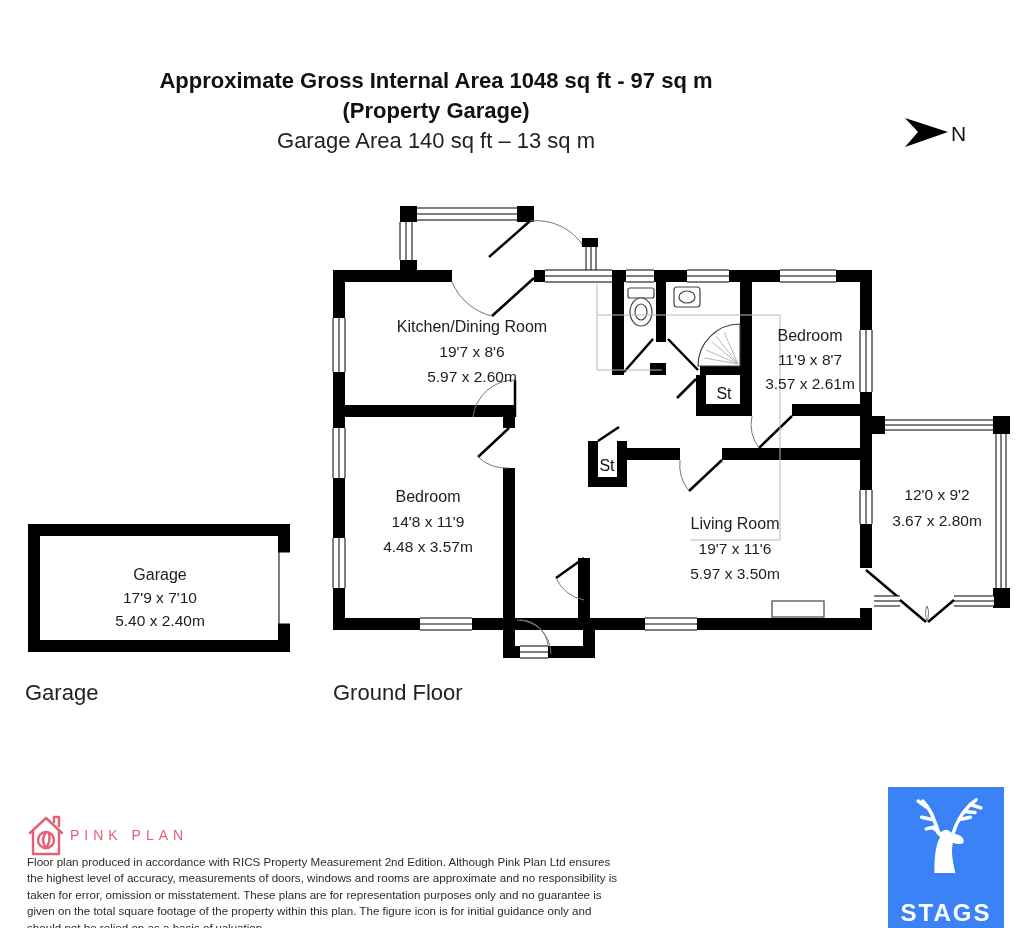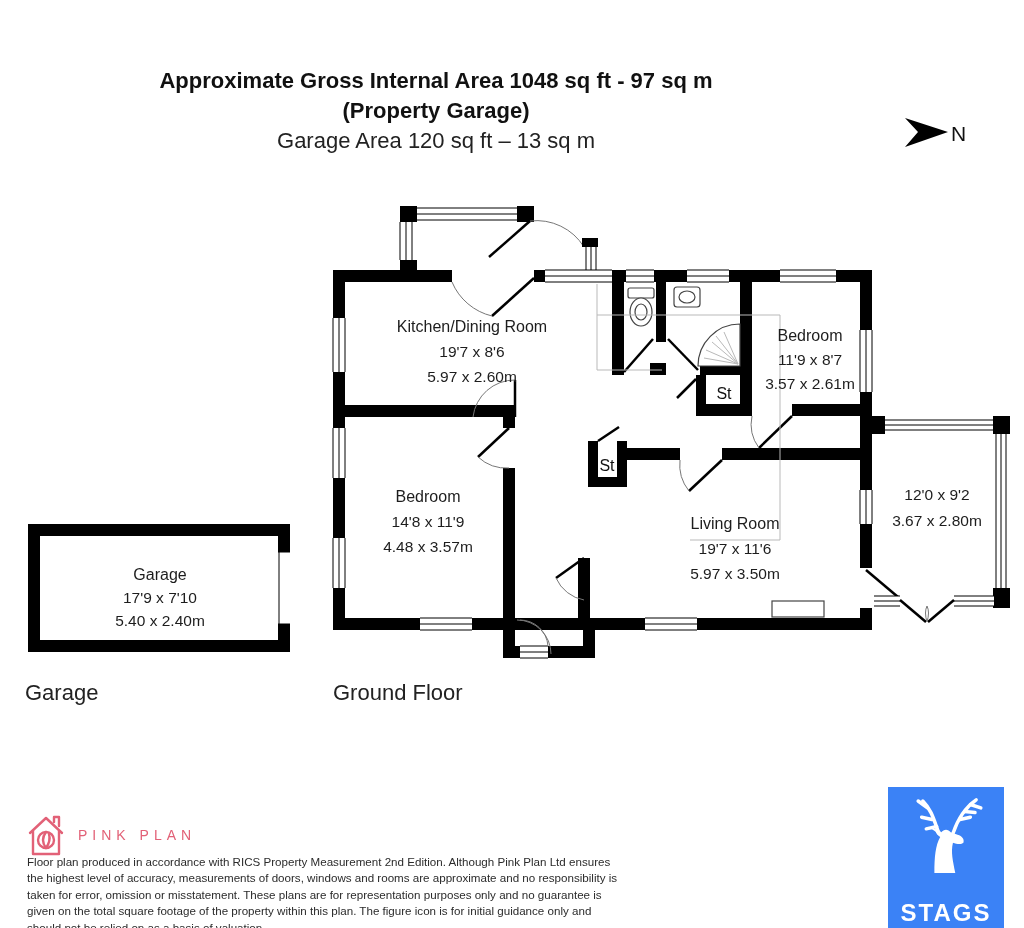--- a/index.html
+++ b/index.html
@@ -19,36 +19,36 @@
   .doorleaf{stroke:#000;stroke-width:2.5;fill:none;}
   .doorarc{stroke:#777;stroke-width:1;fill:none;}
   .fix{stroke:#444;stroke-width:1.2;fill:#fff;}
   .faint{stroke:#b9b9b9;stroke-width:1;fill:none;}
   .roomname{font-size:16px;fill:#1d1d1d;text-anchor:middle;}
   .roomdim{font-size:15.5px;fill:#1d1d1d;text-anchor:middle;}
   .stlabel{font-size:16px;fill:#111;text-anchor:middle;}
   .northN{font-size:21px;fill:#111;}
   
   .brandrow{position:absolute;left:26px;top:812px;height:46px;display:flex;align-items:center;}
-  .brandname{margin-left:12px;font-size:14px;letter-spacing:5px;color:#e26177;font-weight:500;}
+  .brandname{margin-left:4px;font-size:14px;letter-spacing:5px;color:#e26177;font-weight:500;}
   .disclaimer{position:absolute;left:27px;top:854px;width:600px;font-size:11.6px;
               line-height:1.42;color:#2b2b2b;}
   .stagsbox{position:absolute;left:888px;top:787px;width:116px;height:147px;background:#3b82f6;}
   .stagsword{position:absolute;left:0;bottom:7px;width:100%;text-align:center;color:#fff;
              font-weight:bold;font-size:24px;letter-spacing:2px;}
 </style>
 </head>
 <body>
 
 <div id="canvas">
 
   <div class="titleblock">
     <div class="t-bold">Approximate Gross Internal Area 1048 sq ft - 97 sq m</div>
     <div class="t-bold">(Property Garage)</div>
-    <div class="t-reg">Garage Area 120 sq ft – 13 sq m</div>
+    <div class="t-reg">Garage Area 140 sq ft – 13 sq m</div>
   </div>
 
   <svg id="plan" width="1024" height="928" viewBox="0 0 1024 928">
 
     <g>
       <polygon class="wall" points="905,118 948,132 905,147 918,132"></polygon>
       <text class="northN" x="951" y="141">N</text>
     </g>
 
     <g>

